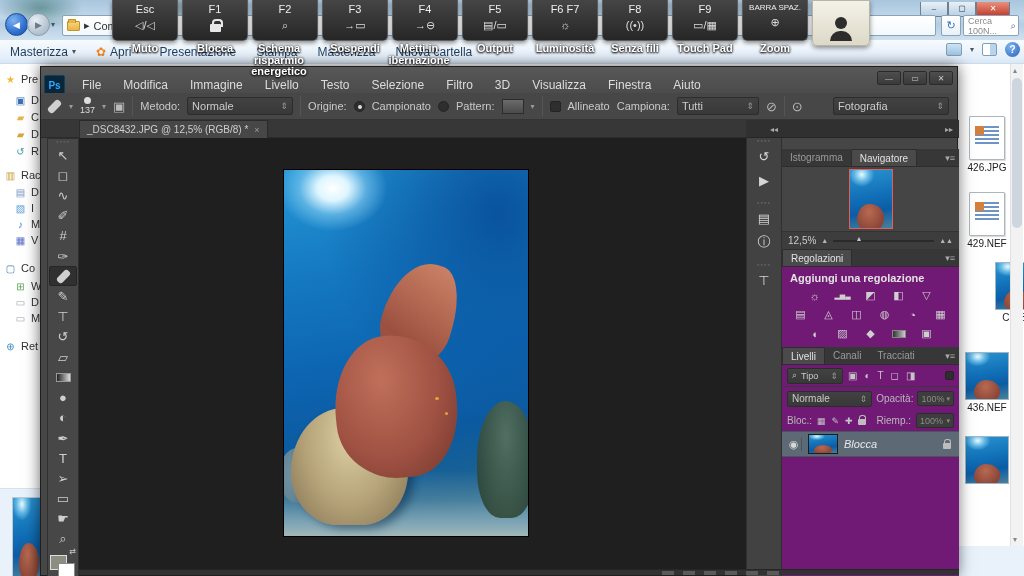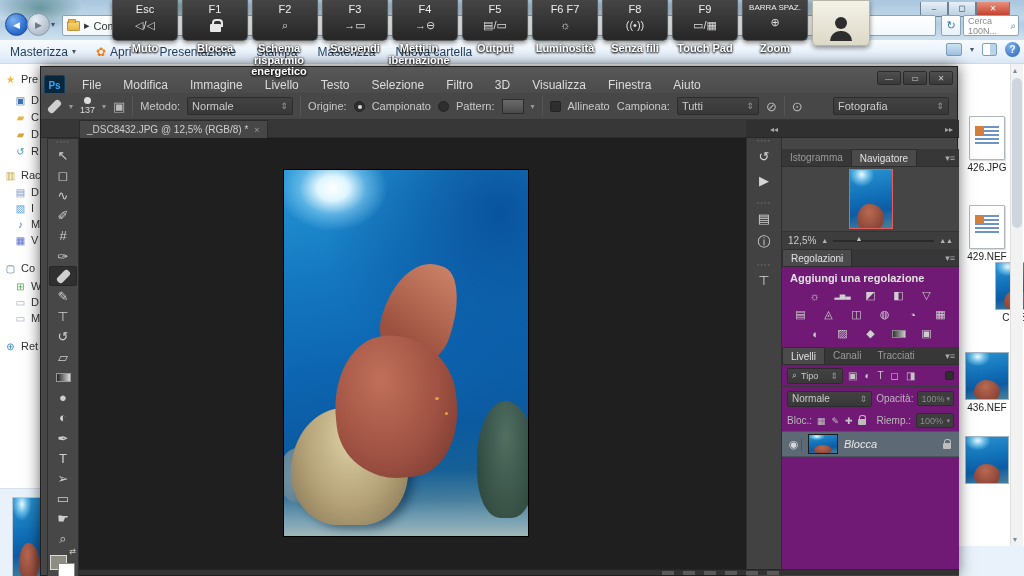--- a/index.html
+++ b/index.html
@@ -262,21 +262,21 @@
         </div>
       </div>
     <div class="ex-details">
       <div class="mini-photo" style="position:absolute;left:12px;top:8px;width:34px;height:80px;border:1px solid #b9c9d8;"></div>
     </div>
     <div class="ex-files">
         <div class="file-item" style="top: 52px;">
           <div class="doc-icon"></div>
           <div>426.JPG</div>
         </div>
-        <div class="file-item" style="top: 141px;">
+        <div class="file-item" style="top: 128px;">
           <div class="doc-icon"></div>
           <div>429.NEF</div>
         </div>
         <div class="file-item" style="top: 198px; margin-left: 30px;">
           <div class="file-thumb mini-photo"></div>
           <div>C8434</div>
         </div>
         <div class="file-item" style="top: 288px;">
           <div class="file-thumb mini-photo"></div>
           <div>436.NEF</div>

